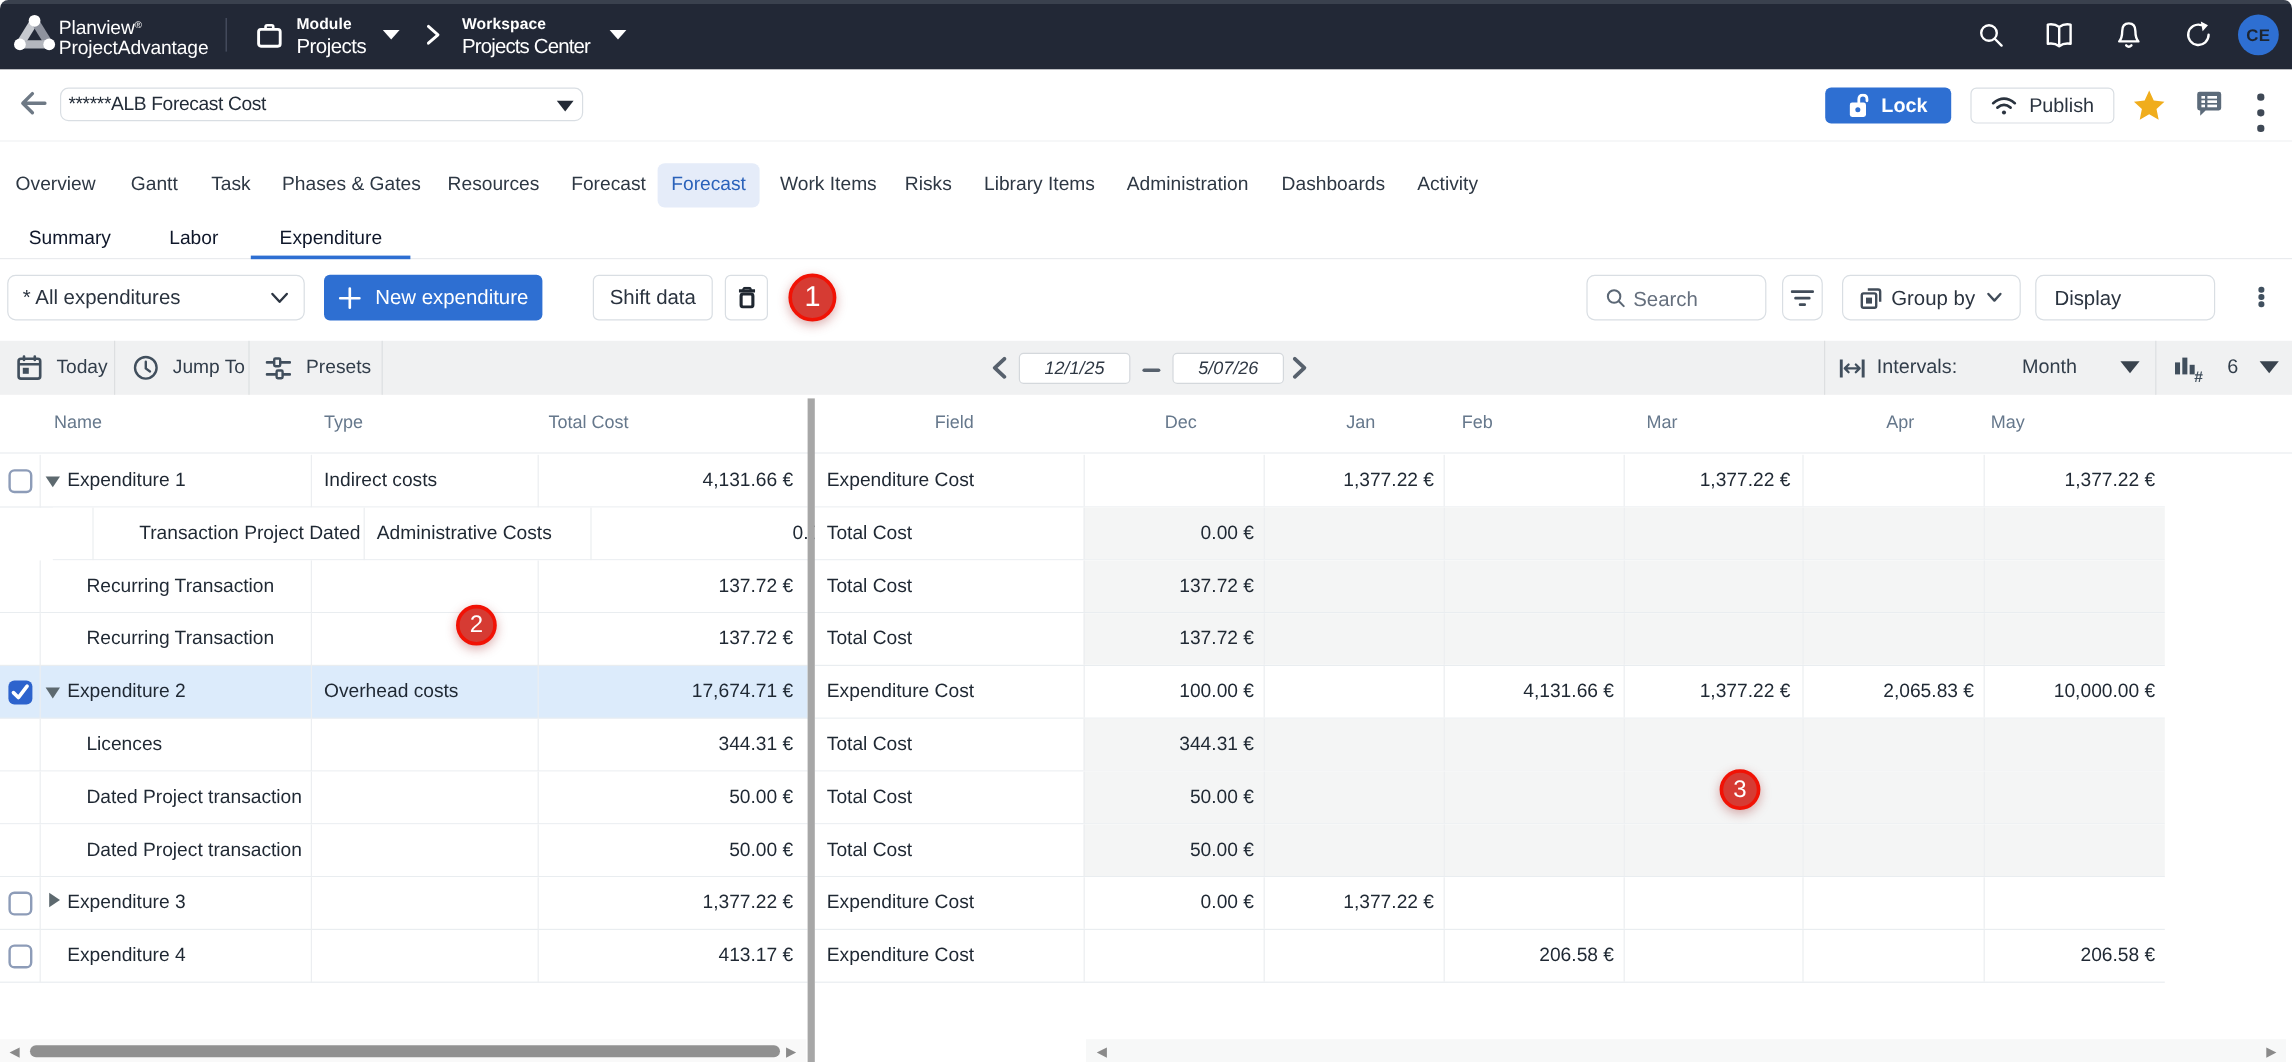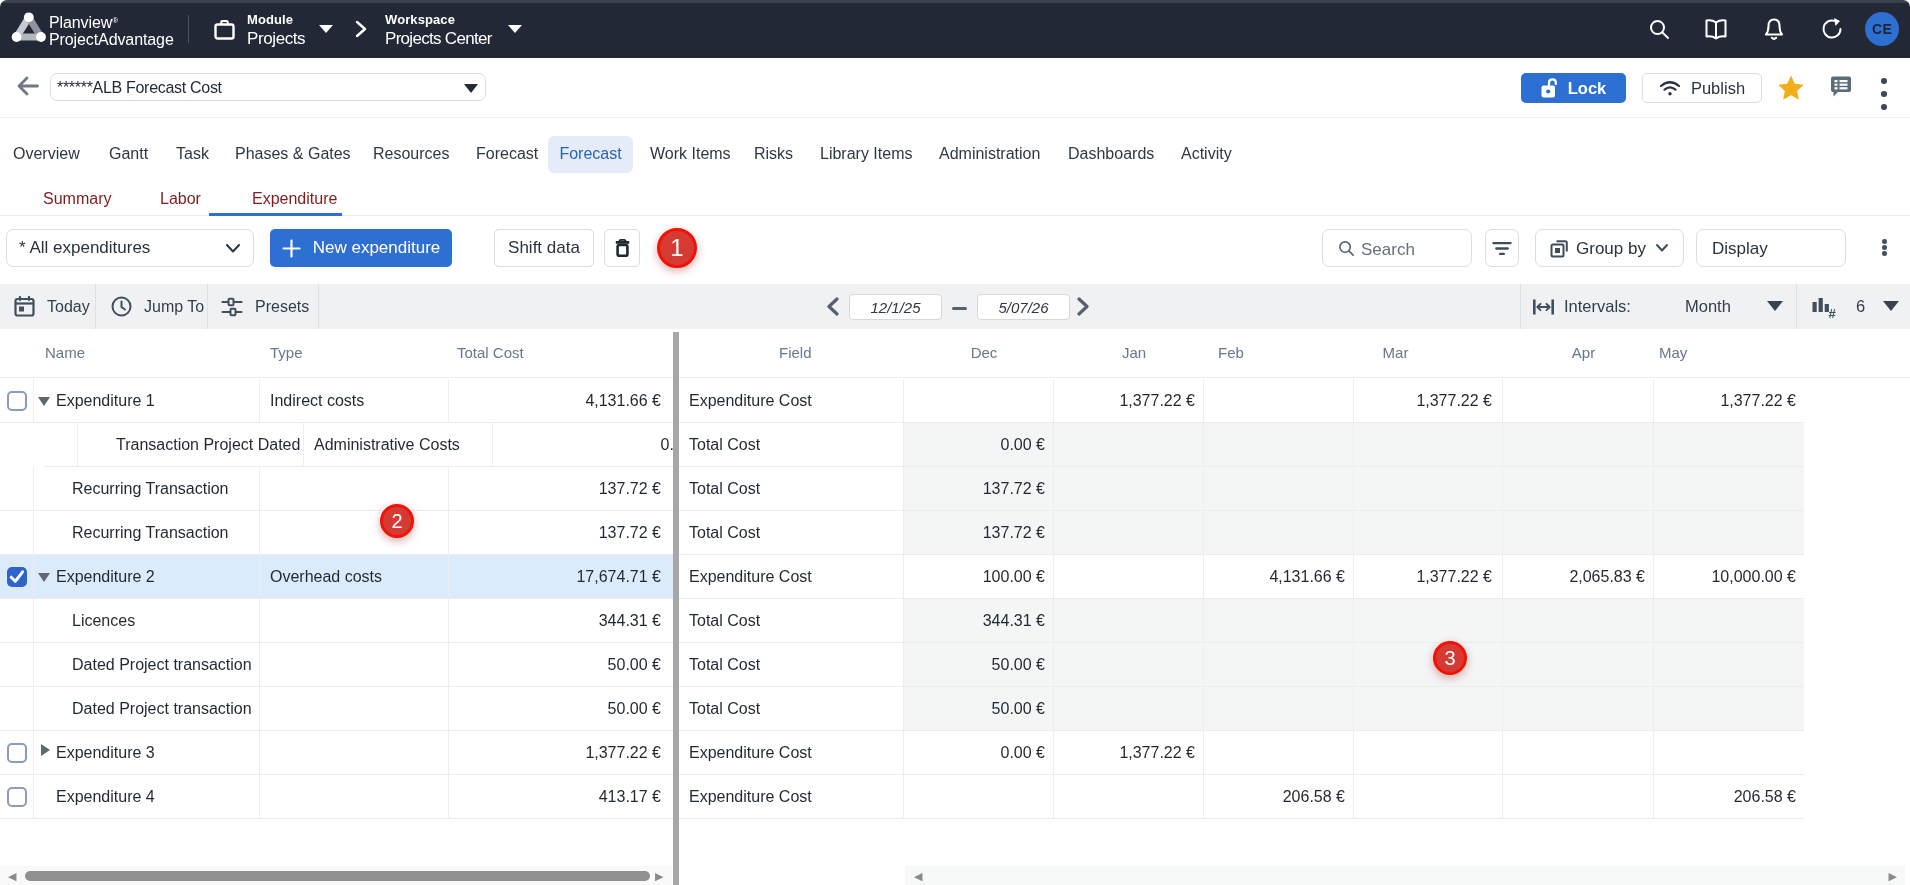--- a/index.html
+++ b/index.html
@@ -22,21 +22,21 @@
   display:flex; align-items:center; justify-content:center; }
 .btn-white { position:absolute; background:#fff; border:1px solid #d9dee3; border-radius:5px;
   display:flex; align-items:center; justify-content:center; color:#2a333f; }
 
 
 .tab { position:absolute; top:145px; font-size:16px; color:#2e3844; white-space:nowrap; }
 #pill { position:absolute; left:548px; top:136px; width:85px; height:37px;
   background:#e5ecf9; border-radius:6px; }
 #pill span { position:absolute; left:0; top:9px; width:85px; text-align:center;
   font-size:16px; color:#2b62ba; }
-.subtab { position:absolute; top:190px; font-size:16px; color:#7f1d1d;margin-left:19px; }
+.subtab { position:absolute; top:190px; font-size:16px; color:#0f172a; }
 #subline { position:absolute; left:209px; top:213px; width:133px; height:3px; background:#2e6fd2; }
 
 
 .tbtxt { font-size:16px; color:#2a333f; }
 
 
 #datebar { position:absolute; left:0; top:284px; width:1910px; height:45px; background:#f0f1f2; }
 .dcell { position:absolute; top:0; height:45px; display:flex; align-items:center;
   font-size:16px; color:#323e4b; }
 .dinput { position:absolute; top:10px; height:26px; background:#fff;
@@ -317,21 +317,21 @@
   </div>
 
   <div id="thead">
     <span class="hlbl" style="left:45px">Name</span>
     <span class="hlbl" style="left:270px">Type</span>
     <span class="hlbl" style="left:457px">Total Cost</span>
     <span class="hlbl" style="left:779px">Field</span>
     <span class="hlbl" style="left:909px; width:150px; text-align:center">Dec</span>
     <span class="hlbl" style="left:1059px; width:150px; text-align:center">Jan</span>
     <span class="hlbl" style="left:1156px; width:150px; text-align:center">Feb</span>
-    <span class="hlbl" style="left:1321px; width:149px; text-align:center">Mar</span>
+    <span class="hlbl" style="left:1372px; width:149px; text-align:left">Mar</span>
     <span class="hlbl" style="left:1508px; width:151px; text-align:center">Apr</span>
     <span class="hlbl" style="left:1659px; width:151px; text-align:left">May</span>
   </div>
   <div id="lrows">
 <div class="row" style="top:379px;">
 <span class="vline" style="left:33px"></span>
 <span class="vline" style="left:259px"></span>
 <span class="vline" style="left:448px"></span>
 <span class="cb"></span>
 <span class="exp-tri" style="left:38px; top:18px; border-left:6.5px solid transparent; border-right:6.5px solid transparent; border-top:9px solid #5d696f;"></span>

